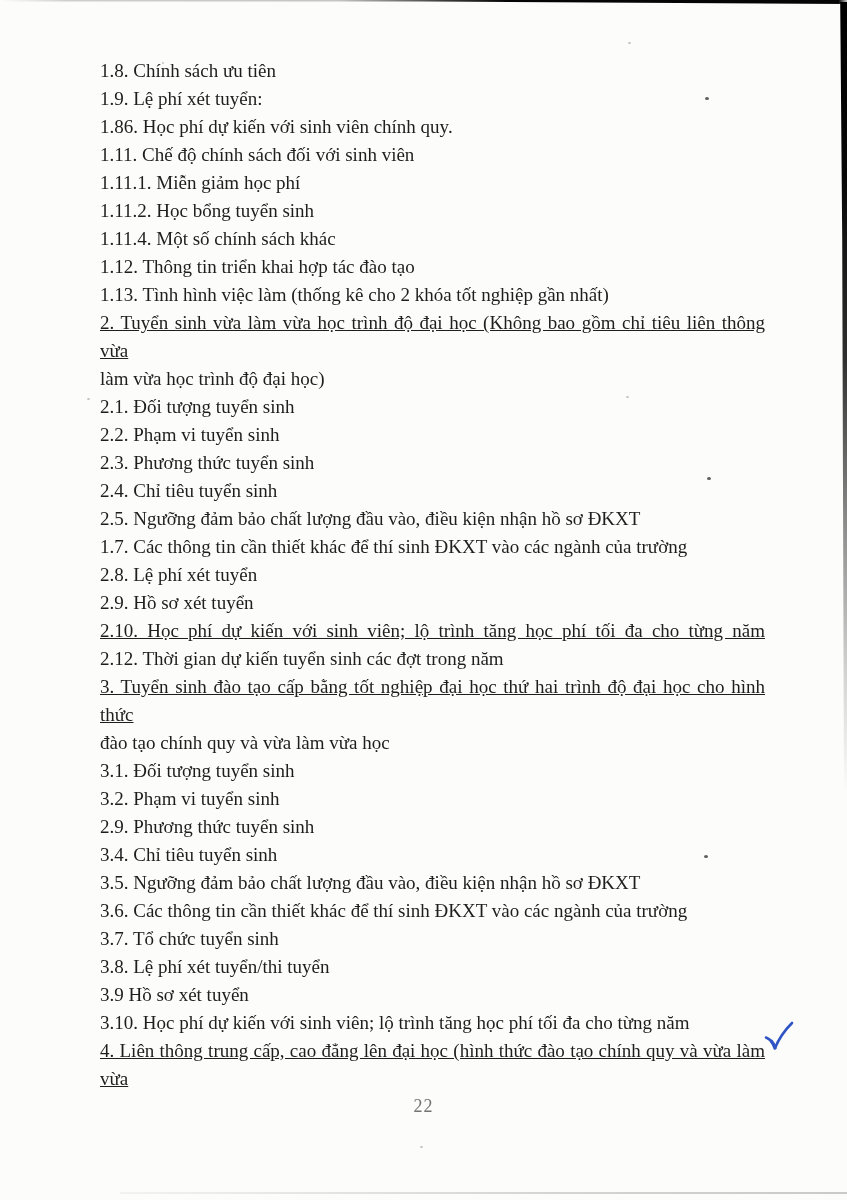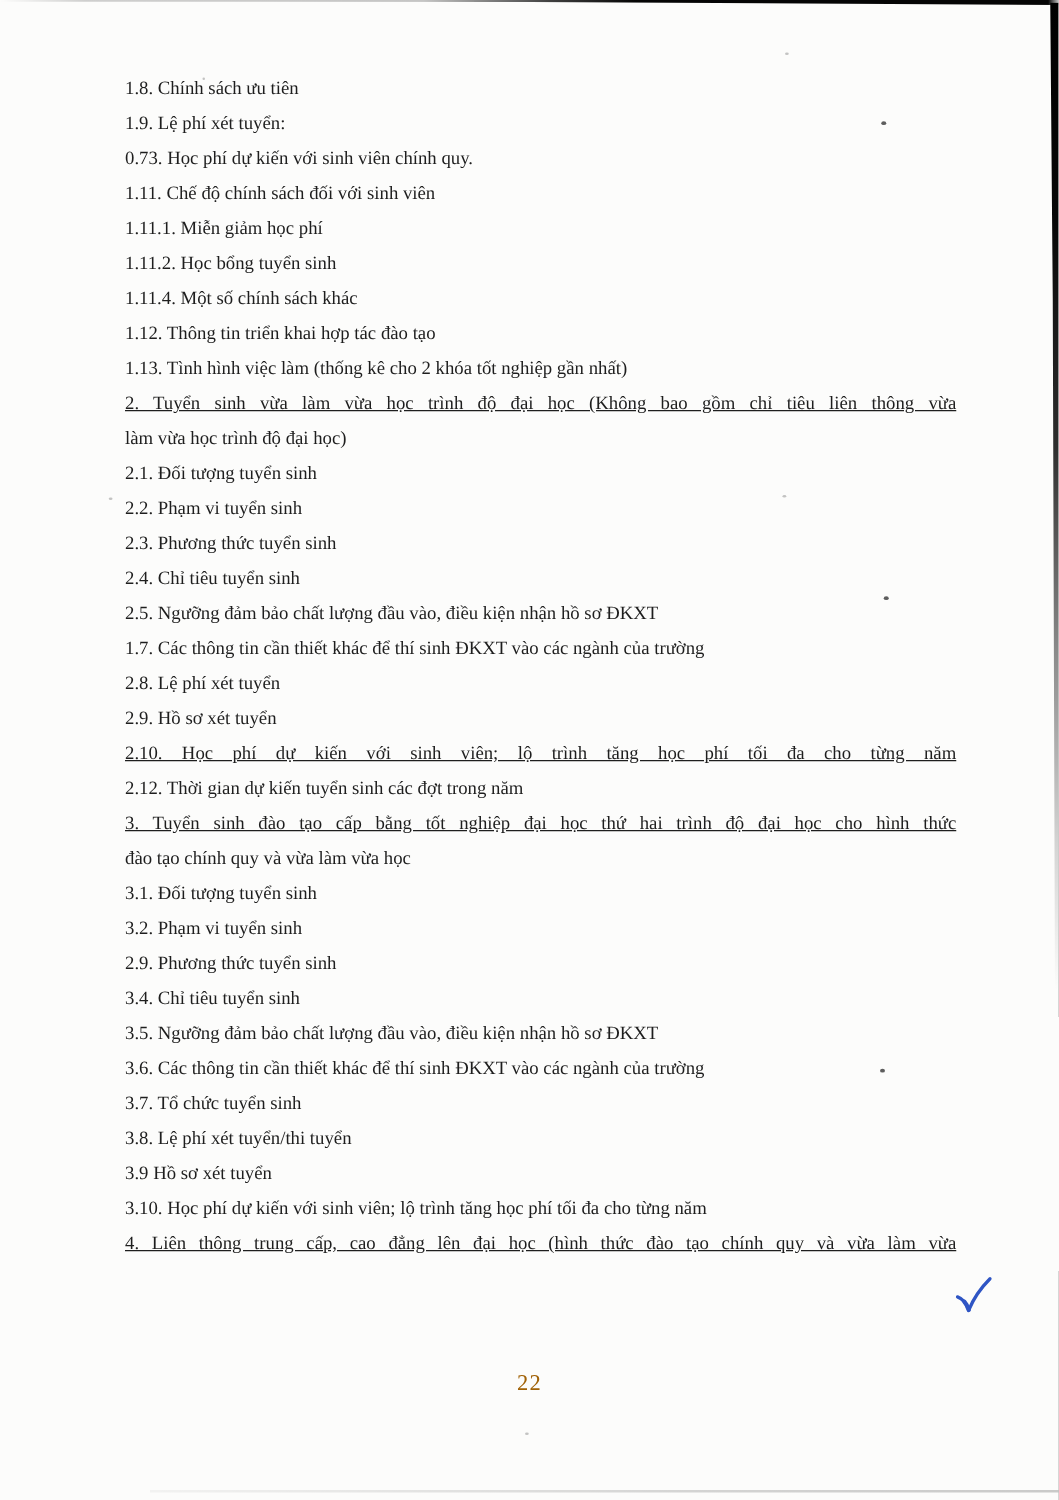--- a/index.html
+++ b/index.html
@@ -39,39 +39,39 @@
     background: rgba(40,40,40,0.75);
   }
   .speck.faint { background: rgba(90,90,90,0.35); }
 
   
   .content {
     position: absolute;
     left: 100px;
     top: 57px;
     width: 665px;
-    font-size: 15px;
+    font-size: 19px;
     line-height: 28px;
   }
   .line { white-space: normal; }
   .line.justified {
     text-align: justify;
     text-align-last: justify;
     text-decoration: underline;
   }
 
   .page-number {
     position: absolute;
     top: 1096px;
     left: 0;
     width: 100%;
     text-align: center;
     font-size: 18px;
     letter-spacing: 1px;
-    color: #a16207;
+    color: #737373;
   }
 
   .pen-checkmark {
     position: absolute;
     left: 762px;
     top: 1019px;
     width: 36px;
     height: 40px;
   }
 </style>
@@ -89,21 +89,21 @@
   <div class="speck faint" style="left:626px; top:396px; width:3px; height:2px;"></div>
   <div class="speck" style="left:707px; top:477px; width:4px; height:3px;"></div>
   <div class="speck faint" style="left:87px;  top:398px; width:3px; height:2px;"></div>
   <div class="speck" style="left:704px; top:855px; width:4px; height:3px;"></div>
   <div class="speck faint" style="left:420px; top:1146px;width:3px; height:2px;"></div>
   <div class="speck faint" style="left:162px; top:62px;  width:2px; height:2px;"></div>
 
   <div class="content" id="toc">
       <div class="line">1.8. Chính sách ưu tiên</div>
       <div class="line">1.9. Lệ phí xét tuyển:</div>
-      <div class="line">0.73. Học phí dự kiến với sinh viên chính quy.</div>
+      <div class="line">1.86. Học phí dự kiến với sinh viên chính quy.</div>
       <div class="line">1.11. Chế độ chính sách đối với sinh viên</div>
       <div class="line">1.11.1. Miễn giảm học phí</div>
       <div class="line">1.11.2. Học bổng tuyển sinh</div>
       <div class="line">1.11.4. Một số chính sách khác</div>
       <div class="line">1.12. Thông tin triển khai hợp tác đào tạo</div>
       <div class="line">1.13. Tình hình việc làm (thống kê cho 2 khóa tốt nghiệp gần nhất)</div>
       <div class="line justified">2. Tuyển sinh vừa làm vừa học trình độ đại học (Không bao gồm chỉ tiêu liên thông vừa</div>
       <div class="line">làm vừa học trình độ đại học)</div>
       <div class="line">2.1. Đối tượng tuyển sinh</div>
       <div class="line">2.2. Phạm vi tuyển sinh</div>

